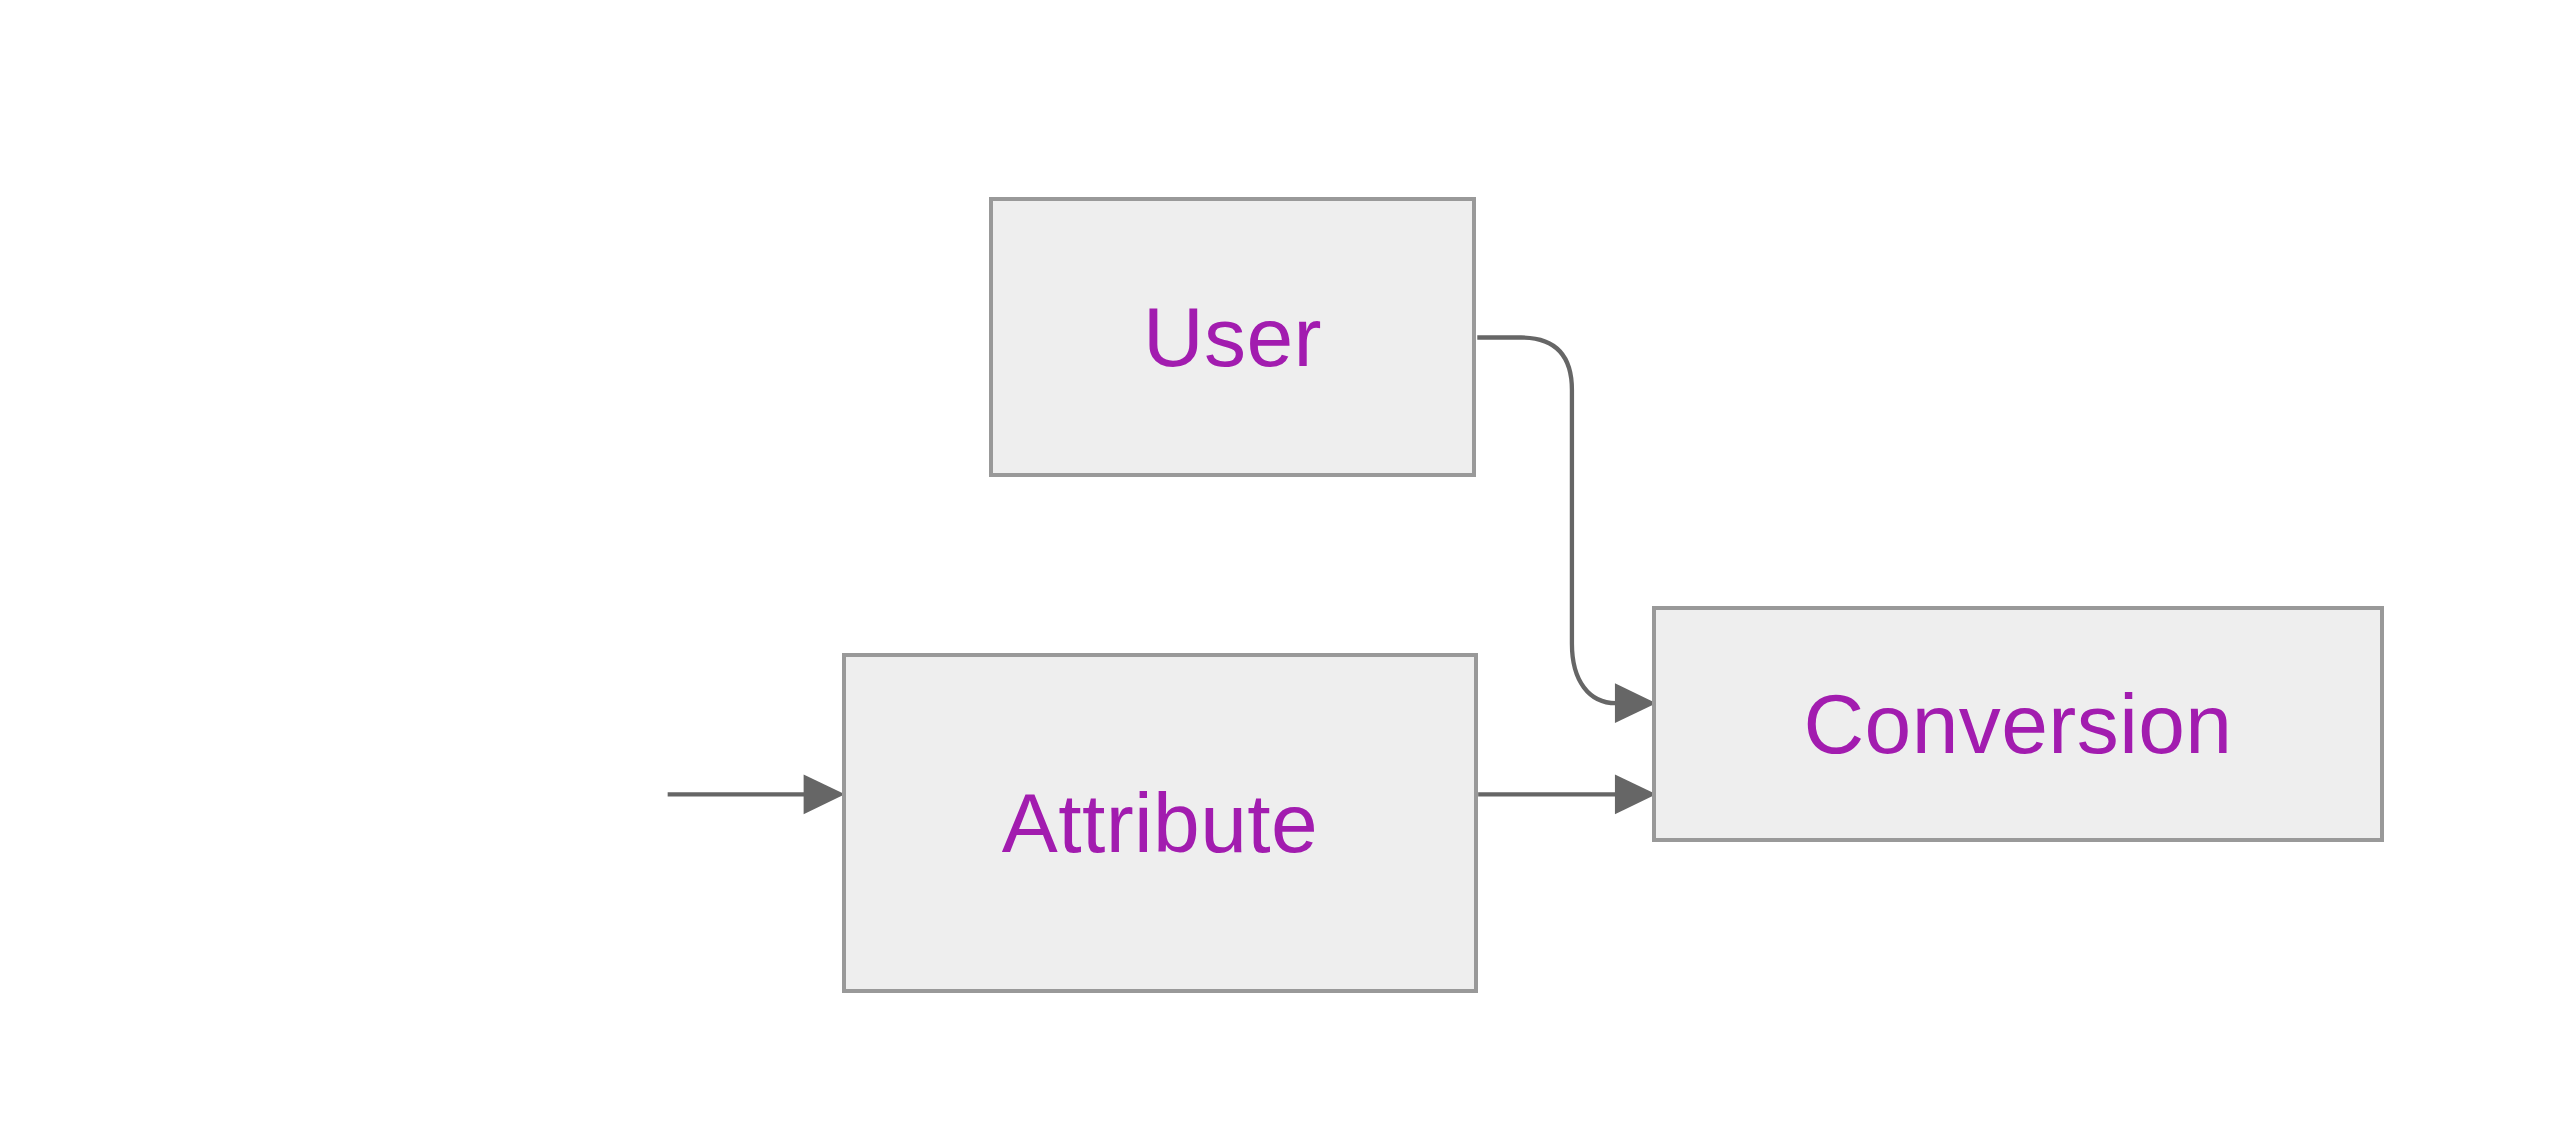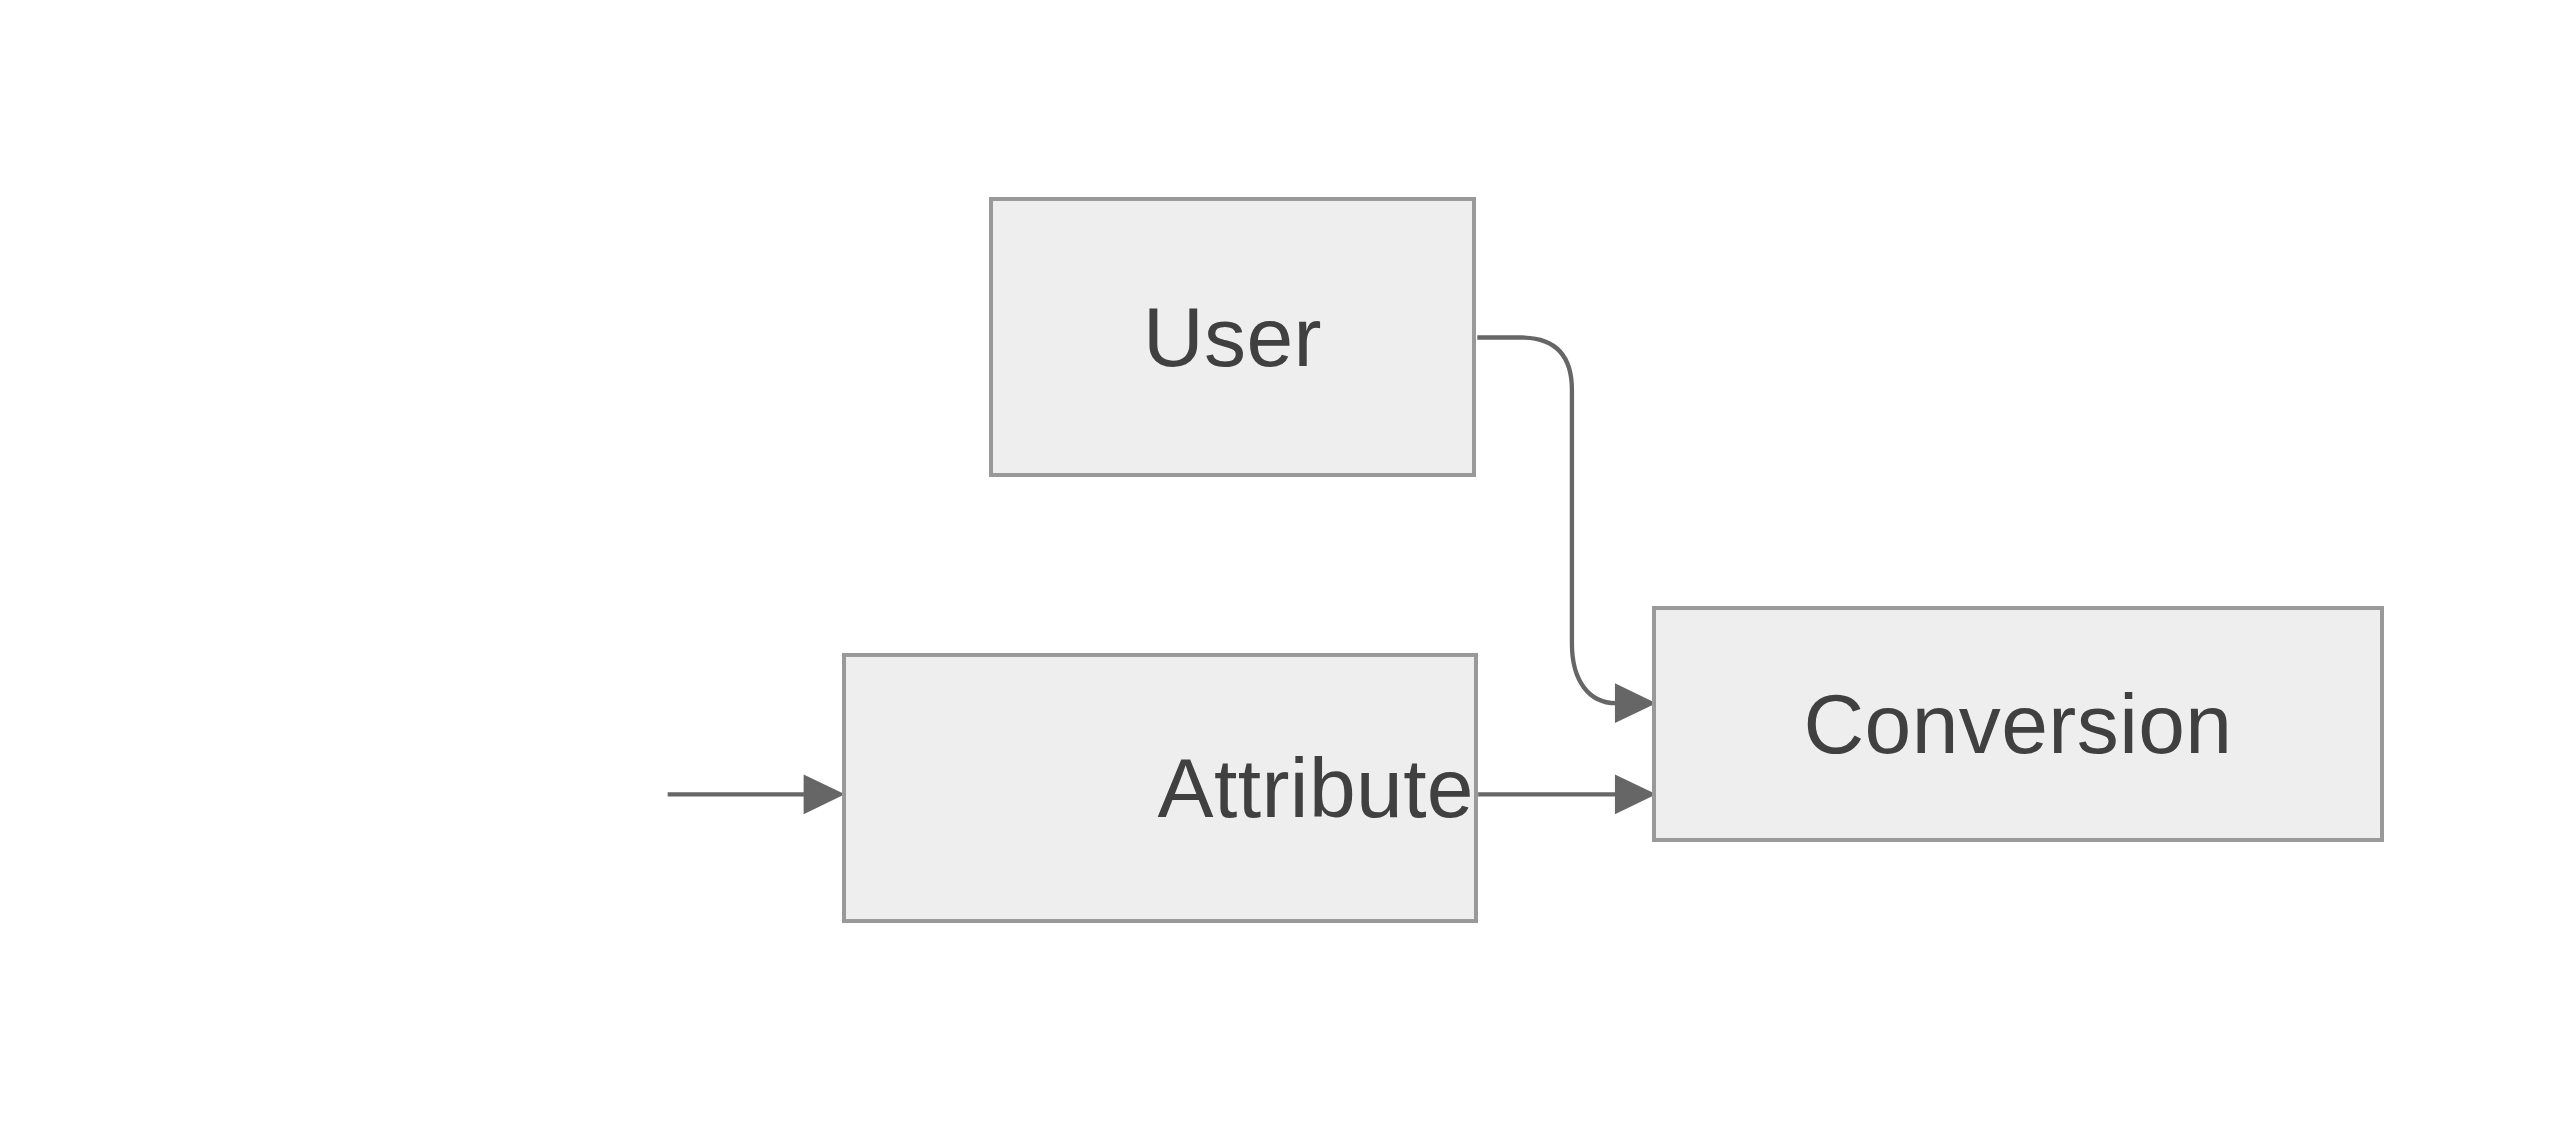--- a/index.html
+++ b/index.html
@@ -26,29 +26,29 @@
   .node {
     position: absolute;
     box-sizing: border-box;
     background: #eeeeee;
     border: 4.3px solid #999999;
     display: flex;
     align-items: center;
     justify-content: center;
   }
   .node-label {
-    color: #404040;
+    color: #a21caf;
     font-size: 84px;
     line-height: 1;
     white-space: nowrap;
     letter-spacing: 0.4px;
   }
   .node-user       { left: 989px; top: 197px; width: 487px; height: 280px; }
   .node-item       { left: 192px;  top: 653px; width: 476px; height: 280px; }
-  .node-attribute  { left: 842px;  top: 653px; width: 636px; height: 270px; justify-content: flex-end; }
+  .node-attribute  { left: 842px;  top: 653px; width: 636px; height: 340px; }
   .node-conversion { left: 1652px; top: 606px; width: 732px; height: 236px; }
 </style>
 </head>
 <body>
 
 <div class="canvas">
 
   <svg class="edges-layer" viewBox="0 0 2994 1314" xmlns="http://www.w3.org/2000/svg">
 
     <path d="M 1717 392 H 1768 C 1806 392 1827 411 1827 453 V 748 C 1827 791 1847 817 1878 817" fill="none" stroke-width="5" stroke-linejoin="round" stroke="#666666"></path>

